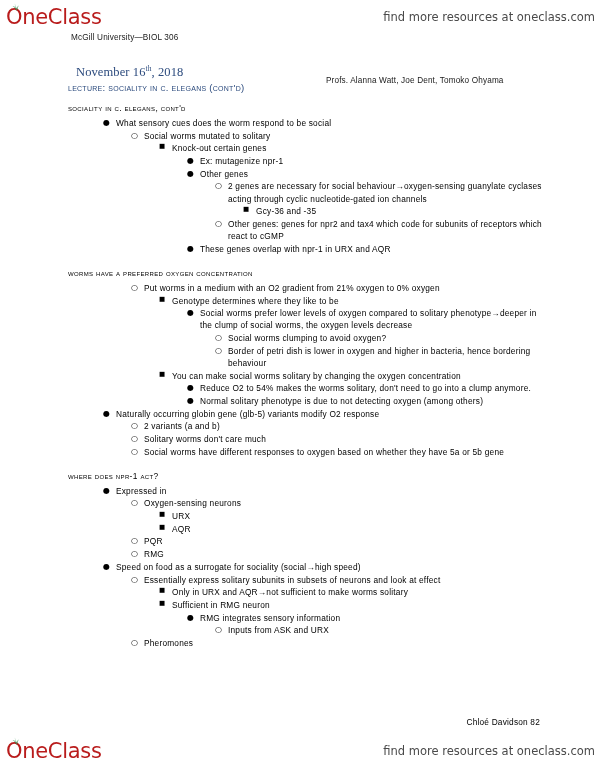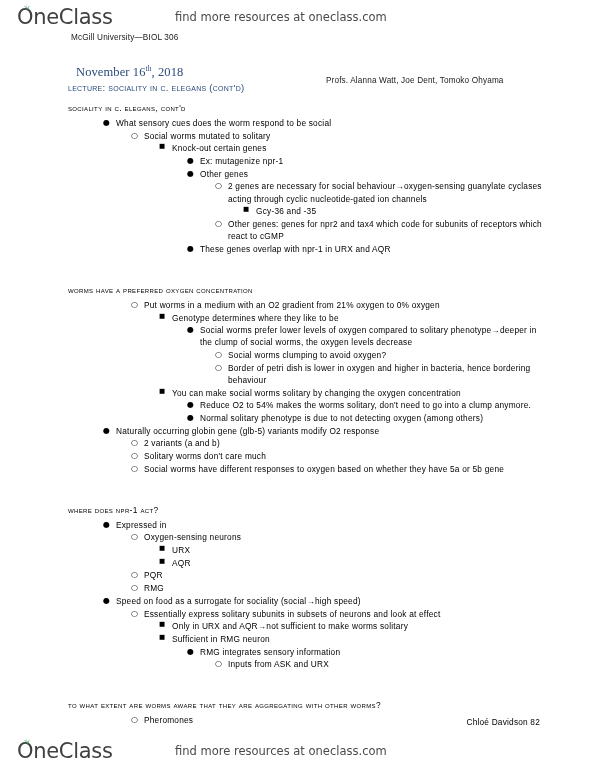--- a/index.html
+++ b/index.html
@@ -21,44 +21,44 @@
     width: 595px;
     height: 30px;
     display: flex;
     align-items: center;
   }
   .brand-bar.top { top: 2px; }
   .brand-bar.bottom { top: 736px; }
 
   .logo {
     position: relative;
-    margin-left: 17px;
+    margin-left: 6px;
     display: flex;
     align-items: flex-start;
     font-family: "DejaVu Sans", sans-serif;
     font-size: 21px;
-    color: #404040;
+    color: #b91c1c;
     letter-spacing: -0.3px;
     line-height: 1;
     white-space: nowrap;
   }
   .logo .leaf {
     position: absolute;
     left: 5.5px;
     top: -3.5px;
     width: 9px;
     height: 8px;
   }
   .logo-text { font-weight: 400; }
 
   .promo {
     position: absolute;
     left: 0;
     width: 595px;
-    text-align: left;
+    text-align: right;
     font-family: "DejaVu Sans", sans-serif;
     font-size: 11.5px;
     color: #4a4a4a;
     padding-left: 175px;
   }
 
   
   .course-row {
     position: absolute;
     top: 33px;
@@ -101,21 +101,21 @@
 
   .section-head {
     font-size: 8.4px;
     color: #000;
     font-variant: small-caps;
     text-transform: lowercase;
     letter-spacing: 0.35px;
     margin: 0 0 2px 0;
     line-height: 1.4;
   }
-  .spacer-head { margin-top: 30px; }
+  .spacer-head { margin-top: 13px; }
 
   
   ul.lvl { list-style: none; margin: 0; padding: 0; }
   li.item {
     position: relative;
     font-size: 8.3px;
     line-height: 1.47;
     letter-spacing: 0.22px;
     padding-left: 14px;
     margin: 0 0 0.5px 0;
@@ -211,21 +211,20 @@
         <li class="item" style="margin-left: 90px;"><span class="mark square">■</span><span>AQR</span></li>
         <li class="item" style="margin-left: 62px;"><span class="mark circle">○</span><span>PQR</span></li>
         <li class="item" style="margin-left: 62px;"><span class="mark circle">○</span><span>RMG</span></li>
         <li class="item" style="margin-left: 34px;"><span class="mark disc">●</span><span>Speed on food as a surrogate for sociality (social→high speed)</span></li>
         <li class="item" style="margin-left: 62px;"><span class="mark circle">○</span><span>Essentially express solitary subunits in subsets of neurons and look at effect</span></li>
         <li class="item" style="margin-left: 90px;"><span class="mark square">■</span><span>Only in URX and AQR→not sufficient to make worms solitary</span></li>
         <li class="item" style="margin-left: 90px;"><span class="mark square">■</span><span>Sufficient in RMG neuron</span></li>
         <li class="item" style="margin-left: 118px;"><span class="mark disc">●</span><span>RMG integrates sensory information</span></li>
         <li class="item" style="margin-left: 146px;"><span class="mark circle">○</span><span>Inputs from ASK and URX</span></li>
       </ul>
-      <div class="section-head spacer-head">To what extent are worms aware that they are aggregating with other worms?</div>
       <ul class="lvl">
         <li class="item" style="margin-left: 62px;"><span class="mark circle">○</span><span>Pheromones</span></li>
       </ul>
     </div>
 </div>
 
 <div class="author">Chloé Davidson 82</div>
 
 <div class="brand-bar bottom">
   <div class="logo">

